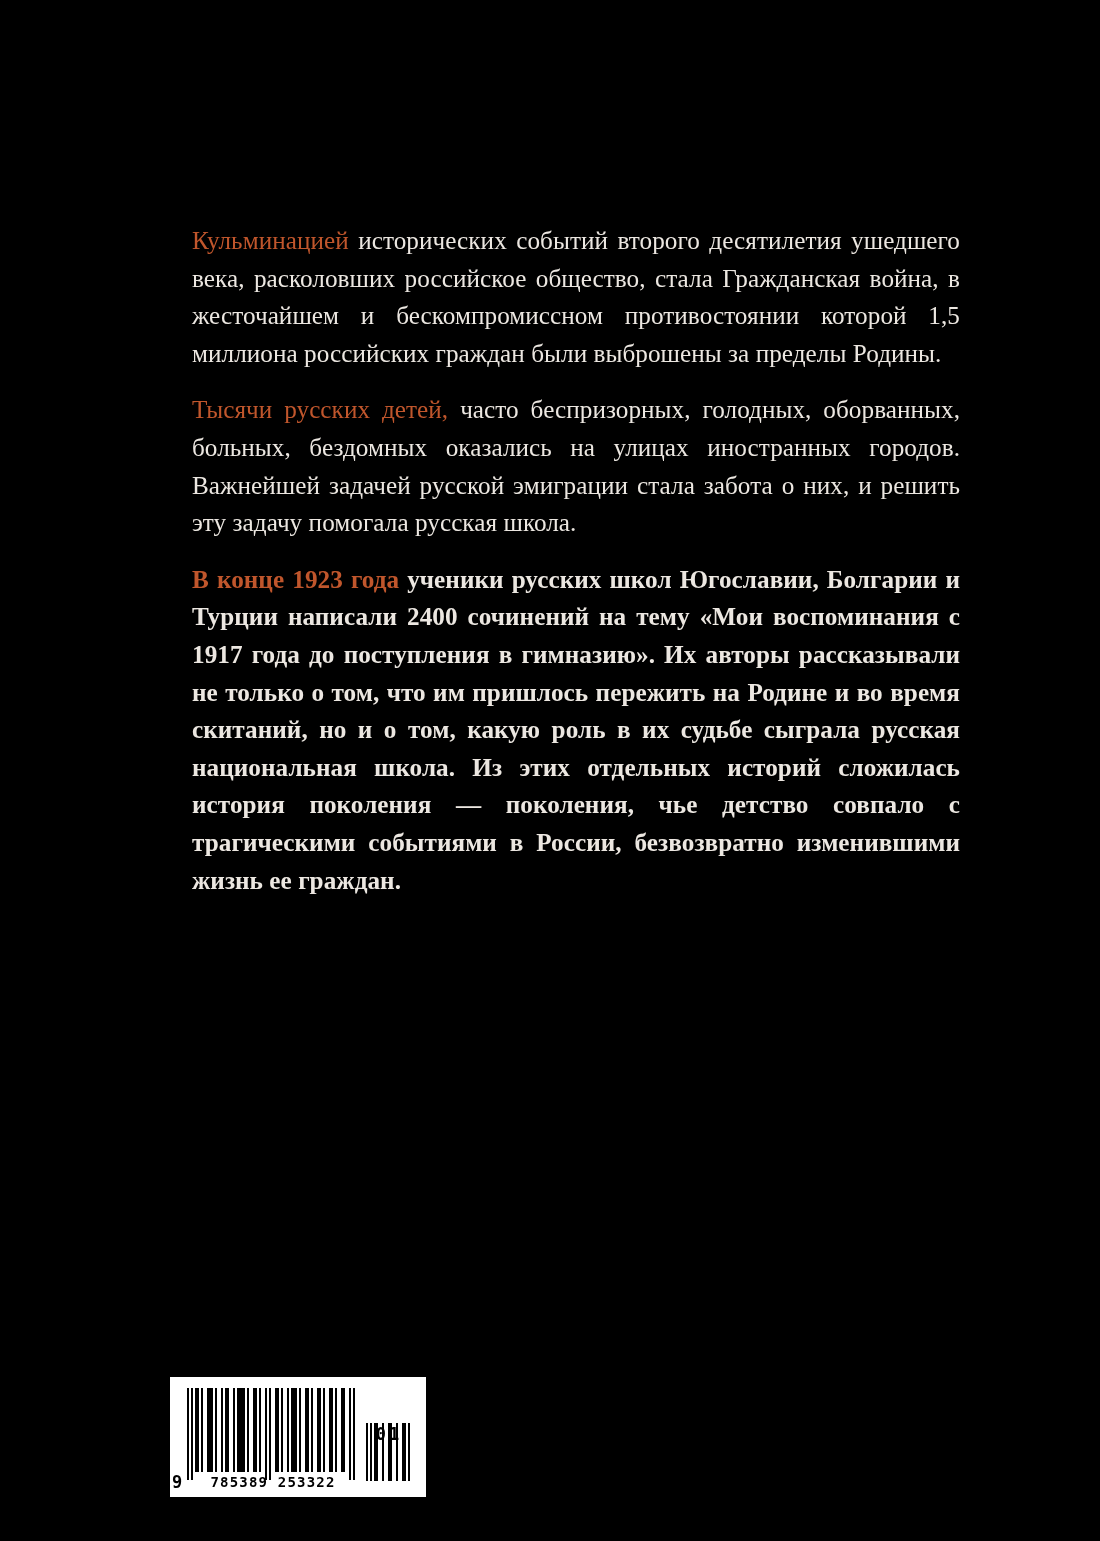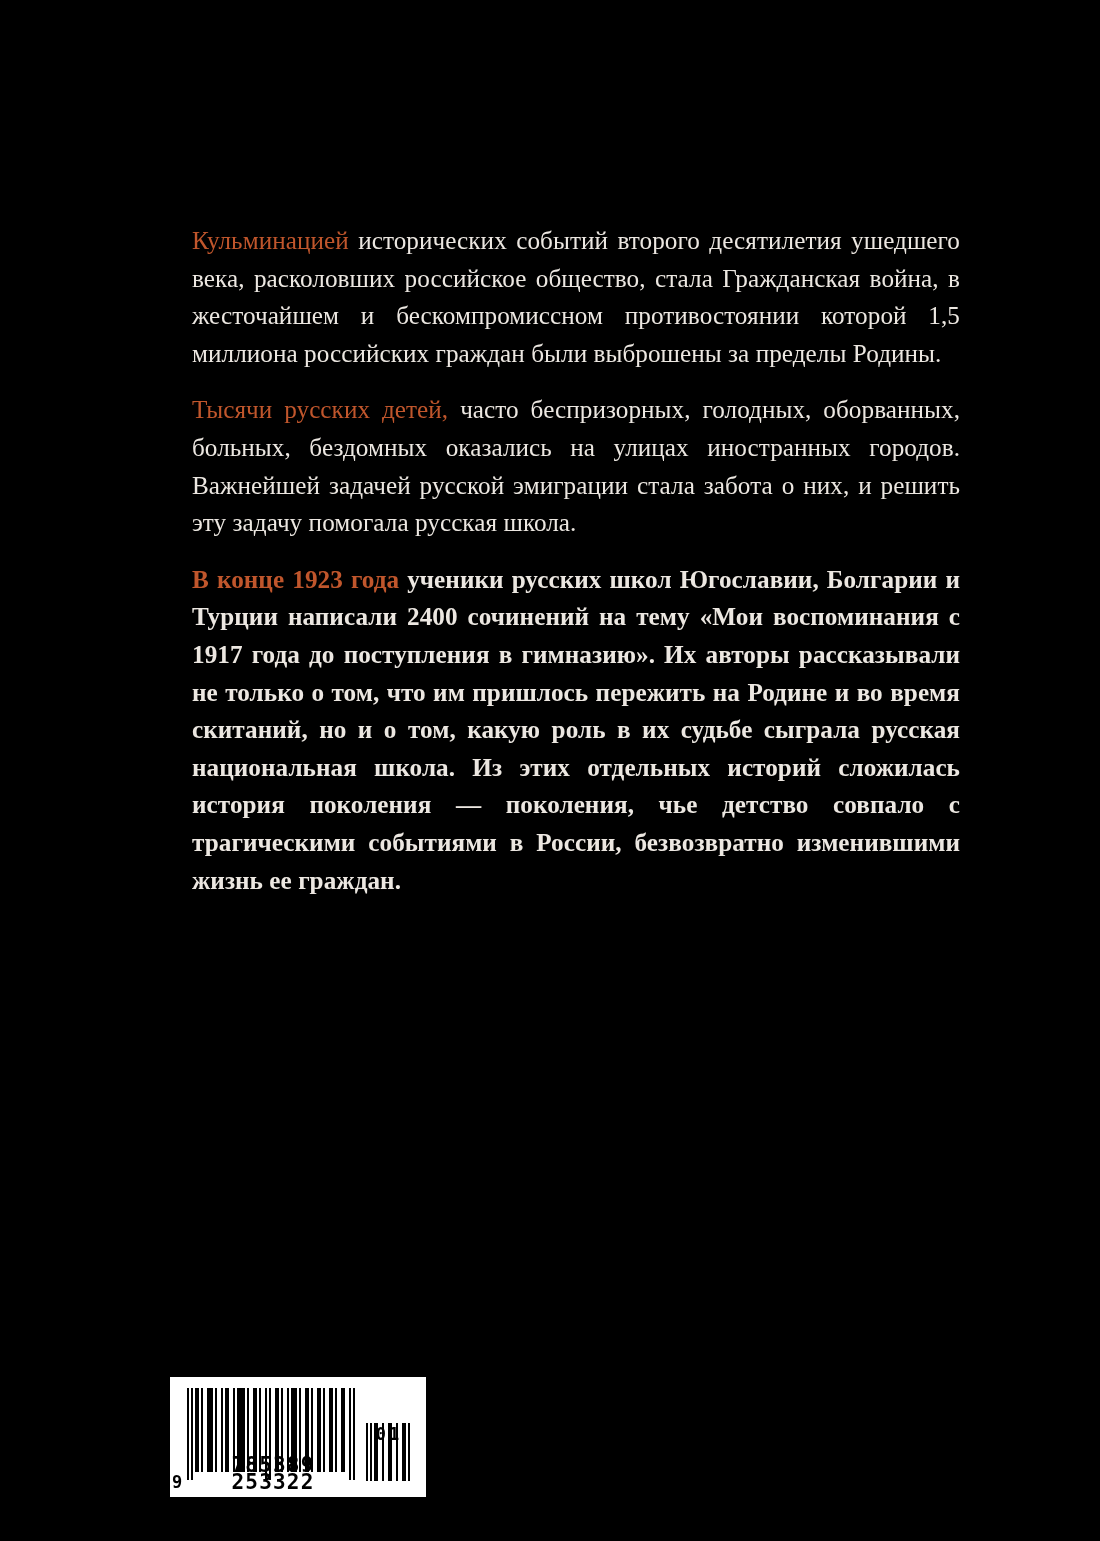--- a/index.html
+++ b/index.html
@@ -110,21 +110,21 @@
     font-weight: 700;
     color: #000;
     line-height: 17px;
   }
   .bc-digits {
     position: absolute;
     left: 17px;
     bottom: 6px;
     width: 172px;
     font-family: "DejaVu Sans Mono", "Liberation Mono", monospace;
-    font-size: 21px;
+    font-size: 14px;
     font-weight: 700;
     color: #000;
     line-height: 17px;
     letter-spacing: 1.2px;
     text-align: center;
   }
 </style>
 </head>
 <body>
 

